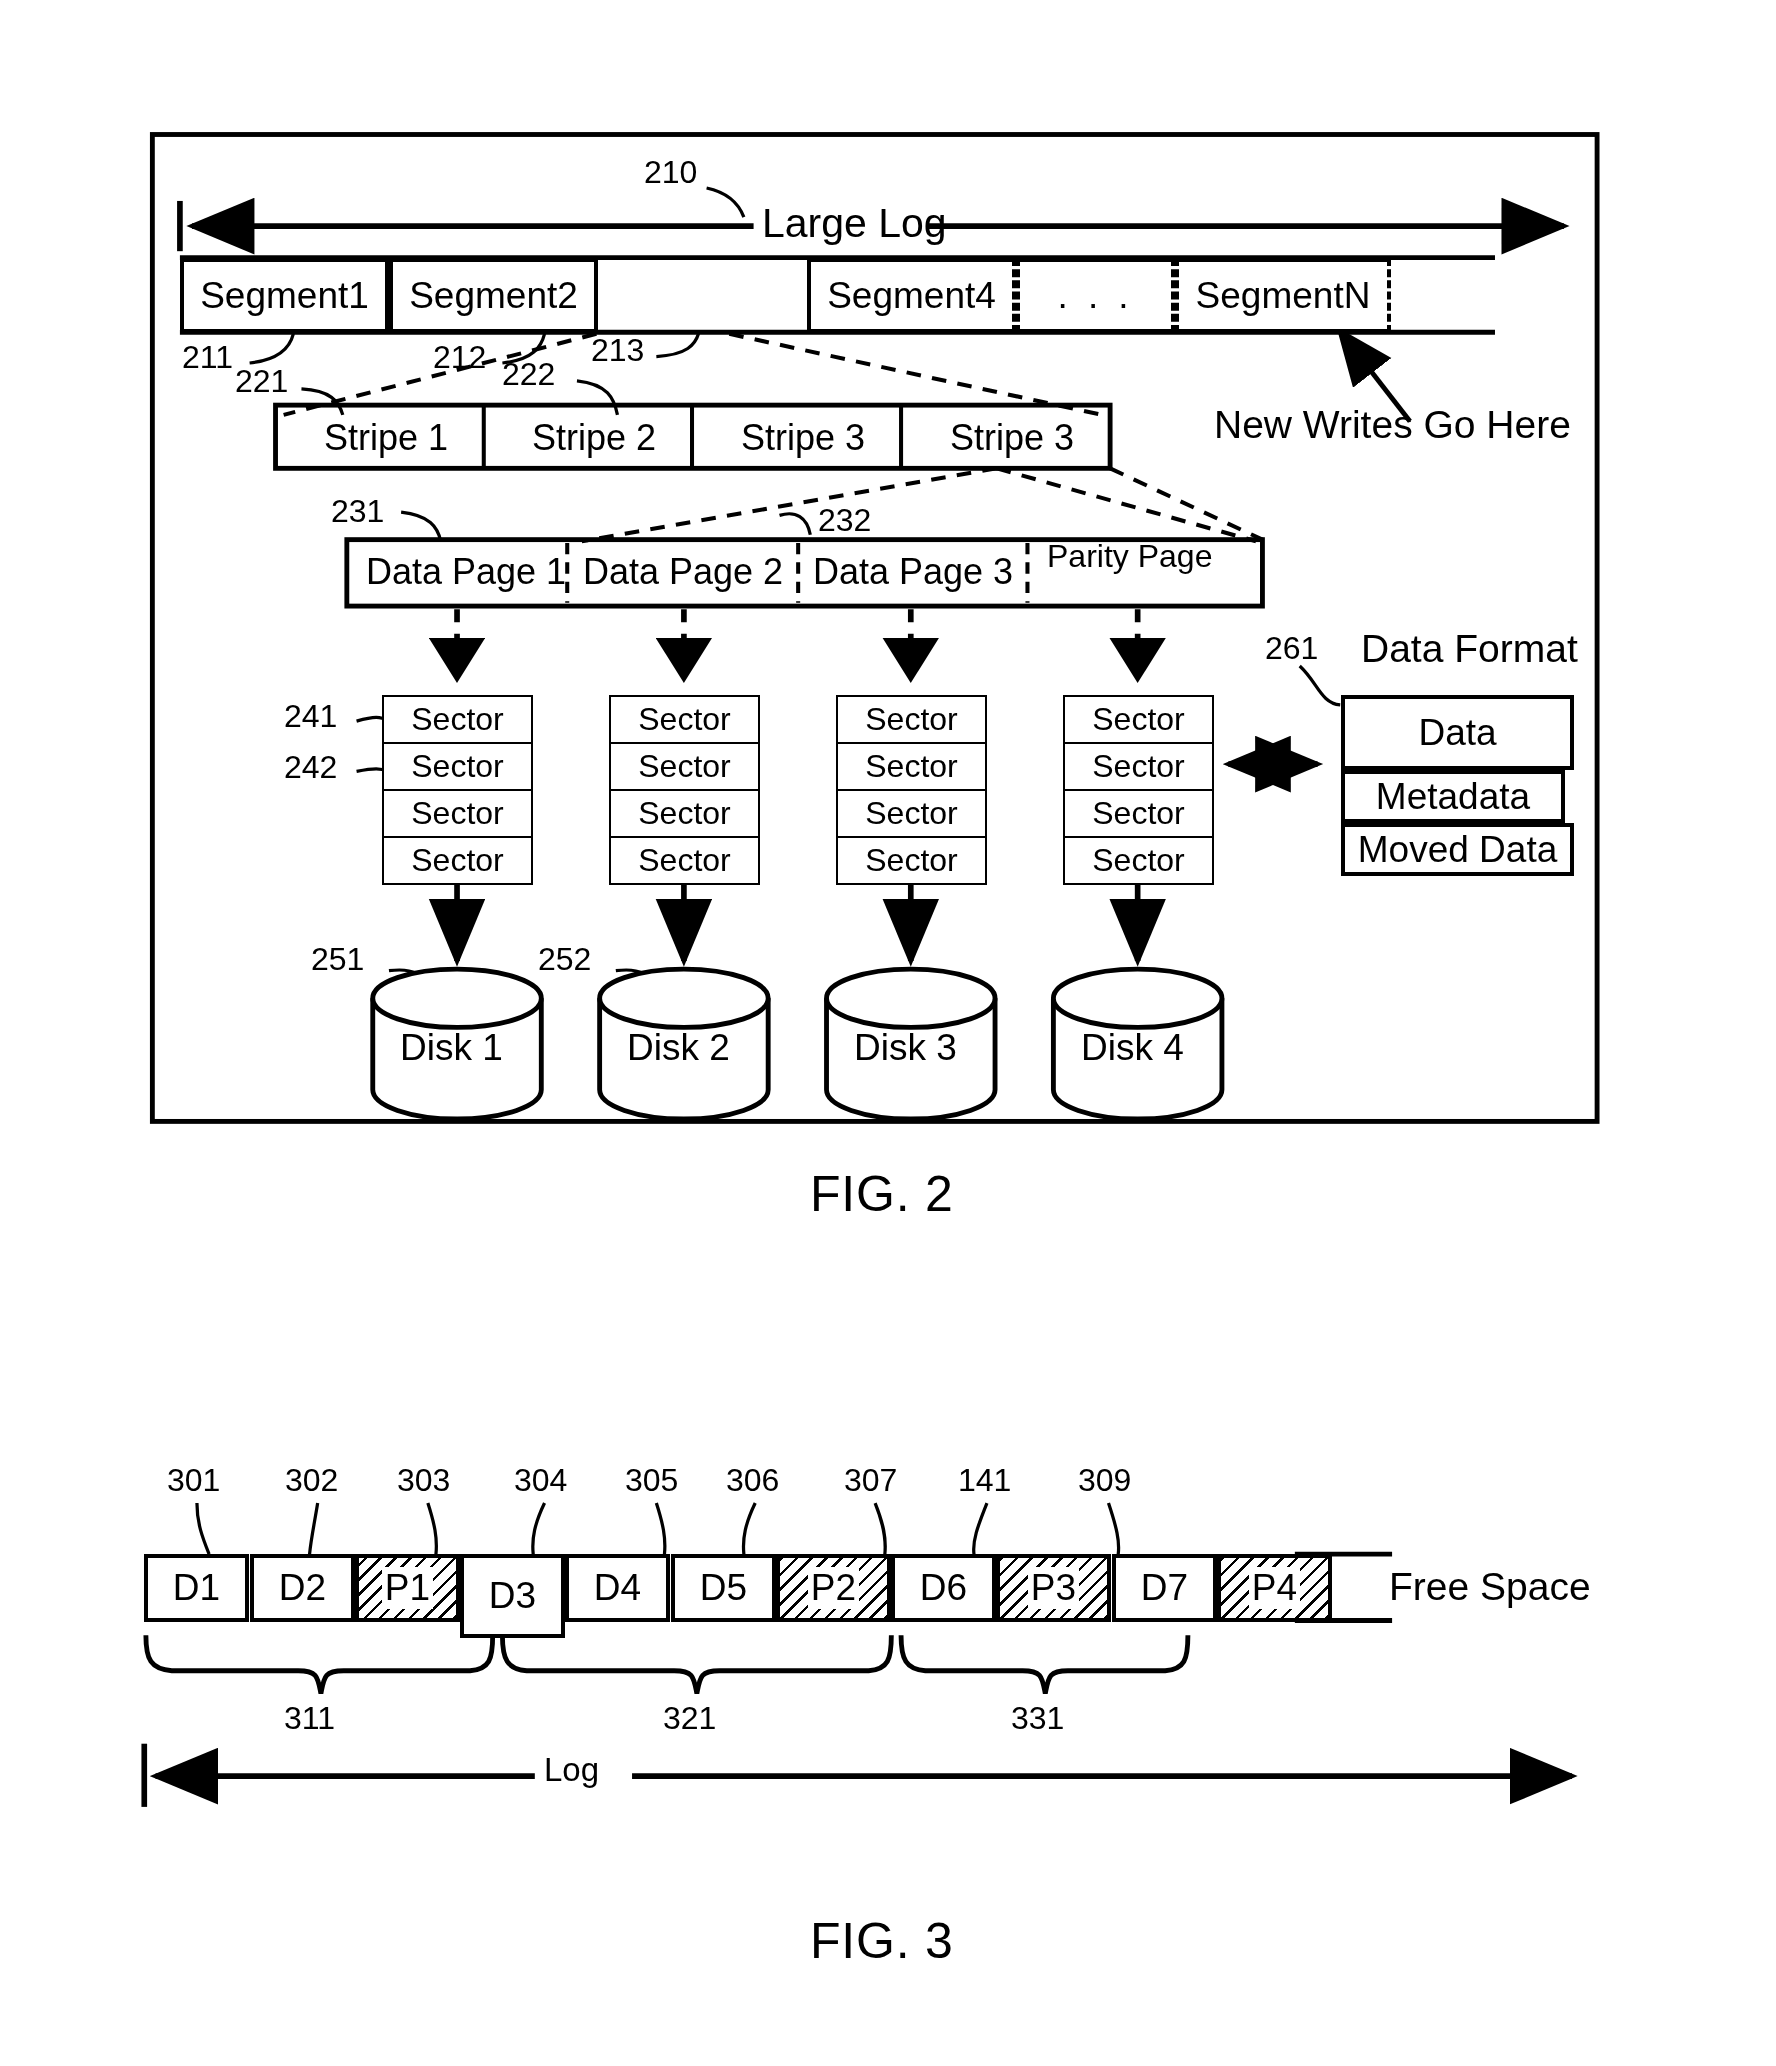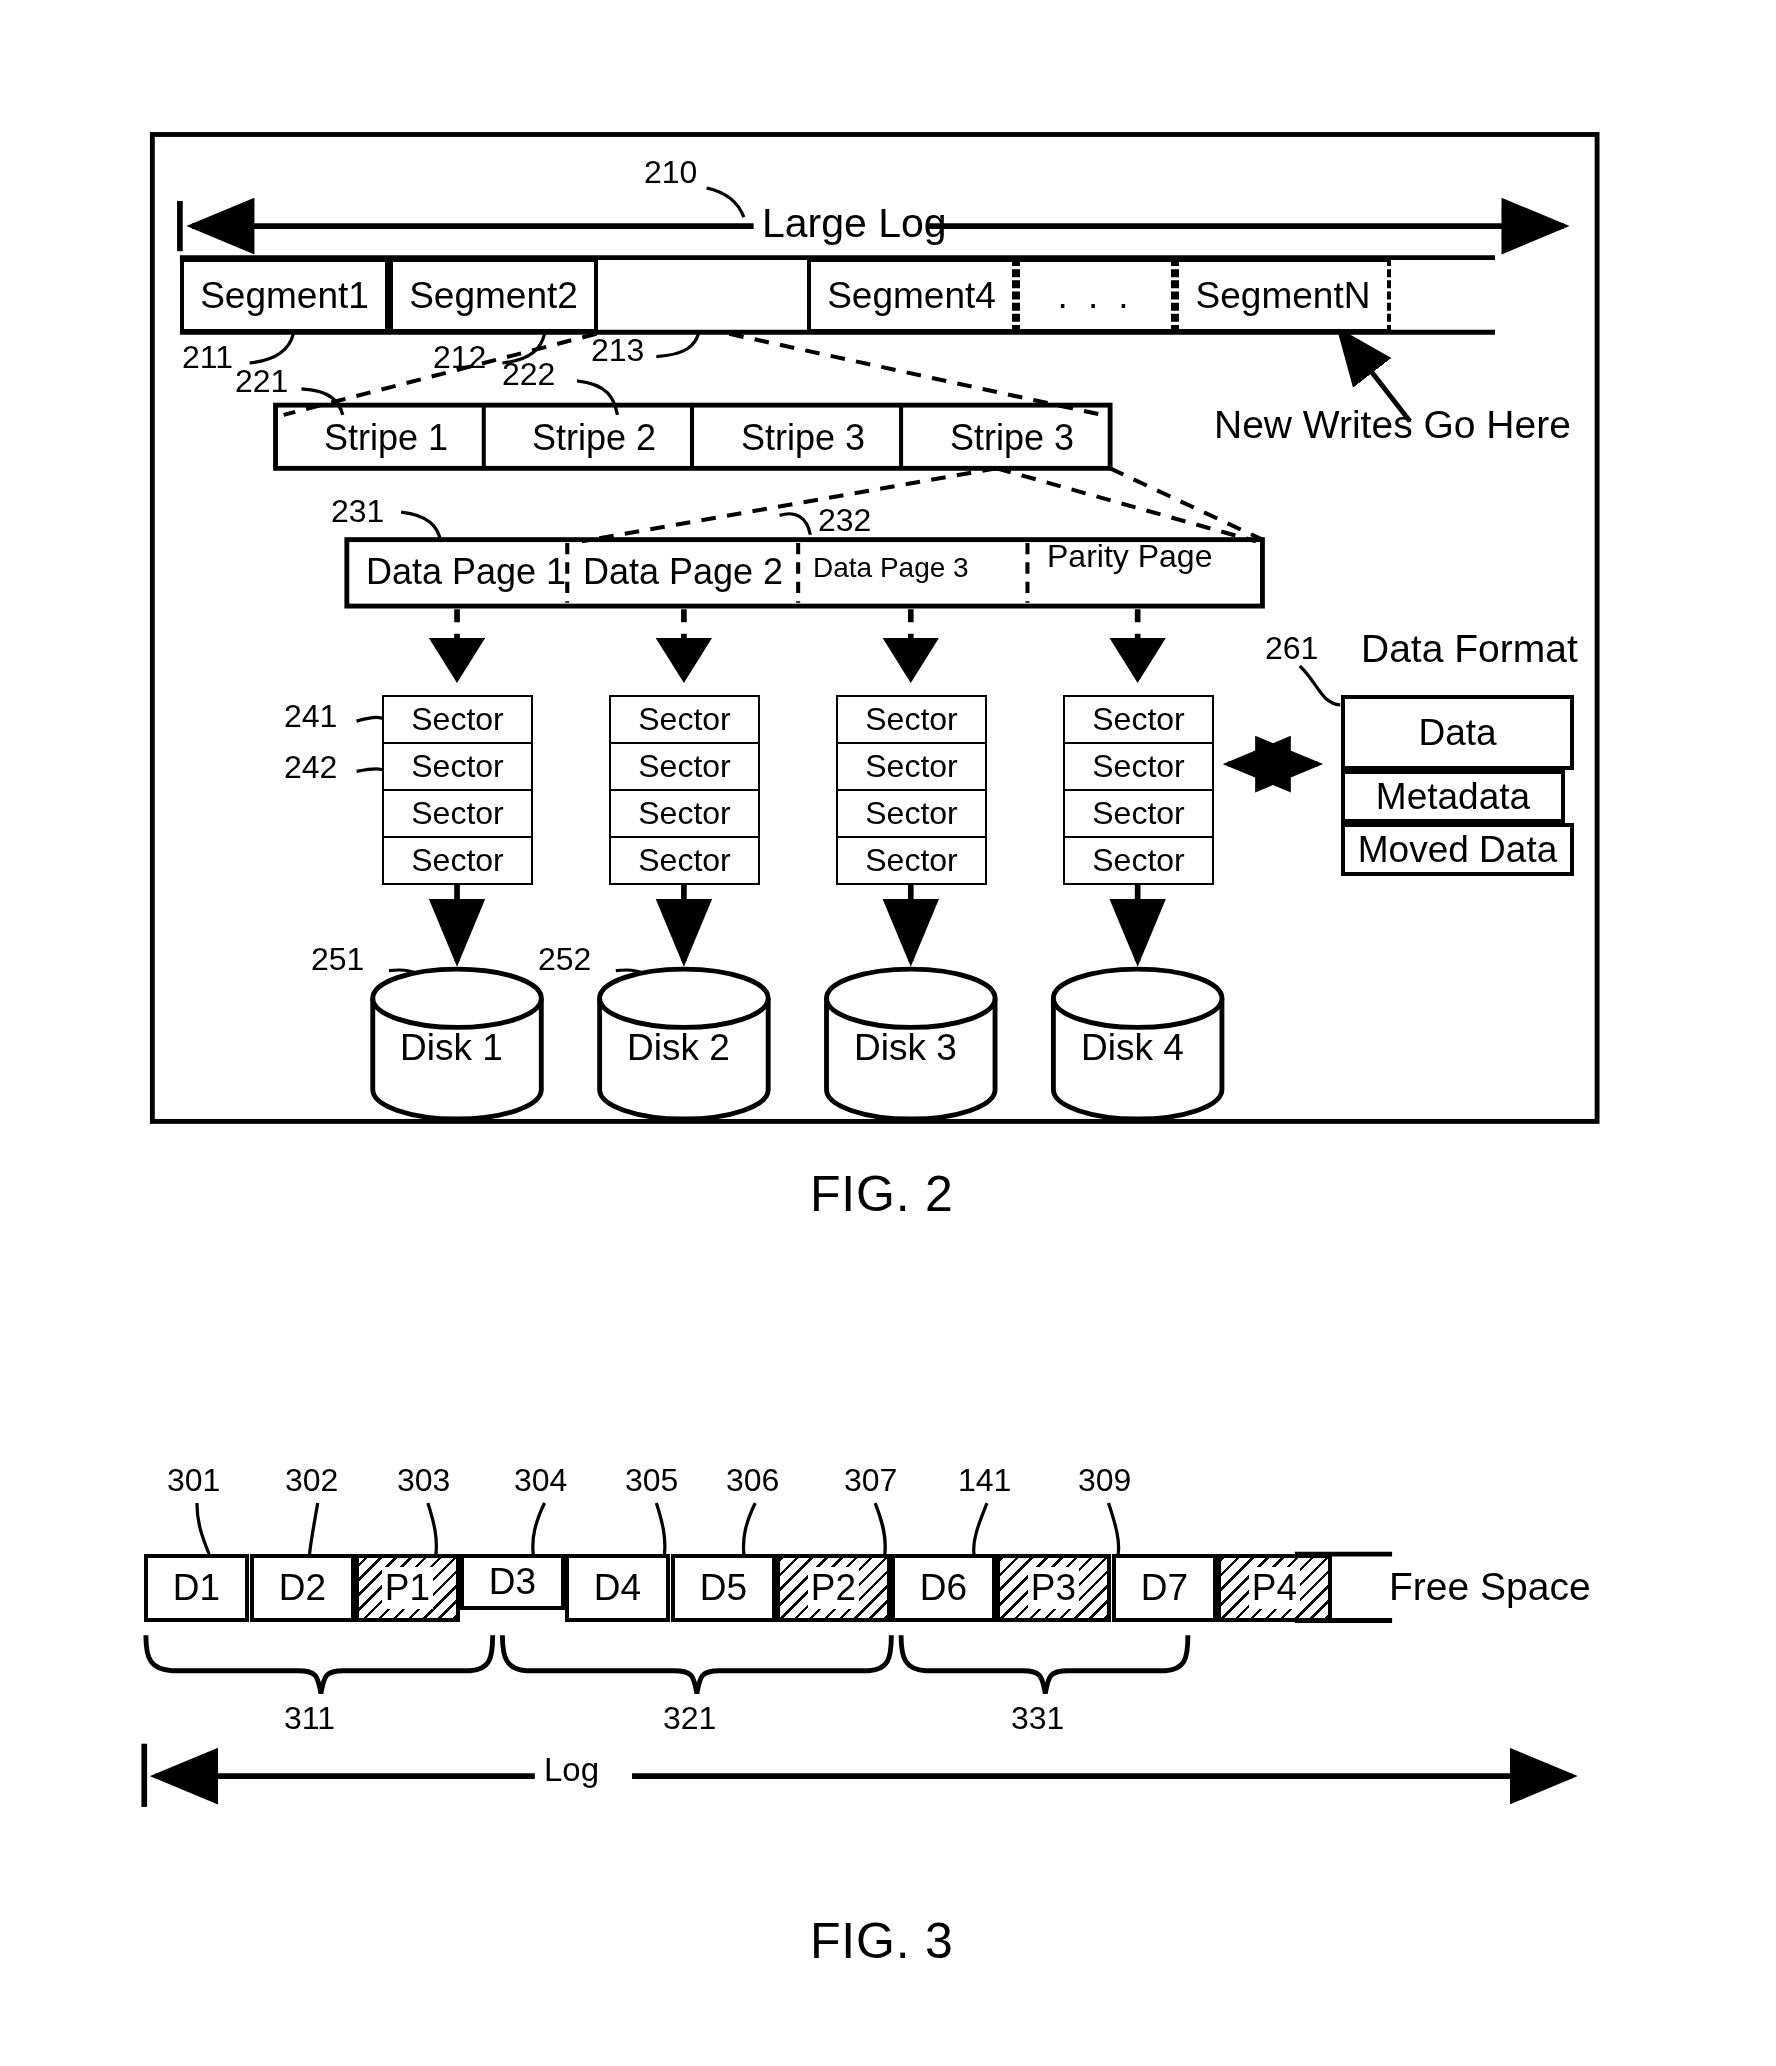--- a/index.html
+++ b/index.html
@@ -228,21 +228,21 @@
   <div class="txt" style="left:324px; top:420px; font-size:36px;">Stripe 1</div>
   <div class="txt" style="left:532px; top:420px; font-size:36px;">Stripe 2</div>
   <div class="txt" style="left:741px; top:420px; font-size:36px;">Stripe 3</div>
   <div class="txt" style="left:950px; top:420px; font-size:36px;">Stripe 3</div>
 
   <div class="refnum" style="left:331px; top:493px;">231</div>
   <div class="refnum" style="left:818px; top:502px;">232</div>
 
   <div class="txt" style="left:366px; top:554px; font-size:36px;">Data Page 1</div>
   <div class="txt" style="left:583px; top:554px; font-size:36px;">Data Page 2</div>
-  <div class="txt" style="left:813px; top:554px; font-size:28px;">Data Page 3</div>
+  <div class="txt" style="left:813px; top:554px; font-size:36px;">Data Page 3</div>
   <div class="txt" style="left:1047px; top:540px; font-size:32px;">Parity Page</div>
 
   <div class="refnum" style="left:284px; top:698px;">241</div>
   <div class="refnum" style="left:284px; top:749px;">242</div>
 
   <div class="cellbox" style="left:382px; top:695px; width:151px; height:49px; font-size:32px;">
     <span>Sector</span>
     </div>
   <div class="cellbox" style="left:382px; top:742px; width:151px; height:49px; font-size:32px;">
     <span>Sector</span>
@@ -328,21 +328,21 @@
 
   <div class="cellbox" style="left:144px; top:1554px; width:105px; height:68px; border-width:4px; font-size:37px;">
     <span>D1</span>
     </div>
   <div class="cellbox" style="left:250px; top:1554px; width:105px; height:68px; border-width:4px; font-size:37px;">
     <span>D2</span>
     </div>
   <div class="cellbox hatch" style="left:355px; top:1554px; width:105px; height:68px; border-width:4px; font-size:37px;">
     <span>P1</span>
     </div>
-  <div class="cellbox" style="left:460px; top:1554px; width:105px; height:56px; border-width:4px; font-size:37px;">
+  <div class="cellbox" style="left:460px; top:1554px; width:105px; height:84px; border-width:4px; font-size:37px;">
     <span>D3</span>
     </div>
   <div class="cellbox" style="left:565px; top:1554px; width:105px; height:68px; border-width:4px; font-size:37px;">
     <span>D4</span>
     </div>
   <div class="cellbox" style="left:671px; top:1554px; width:105px; height:68px; border-width:4px; font-size:37px;">
     <span>D5</span>
     </div>
   <div class="cellbox hatch" style="left:776px; top:1554px; width:115px; height:68px; border-width:4px; font-size:37px;">
     <span>P2</span>

